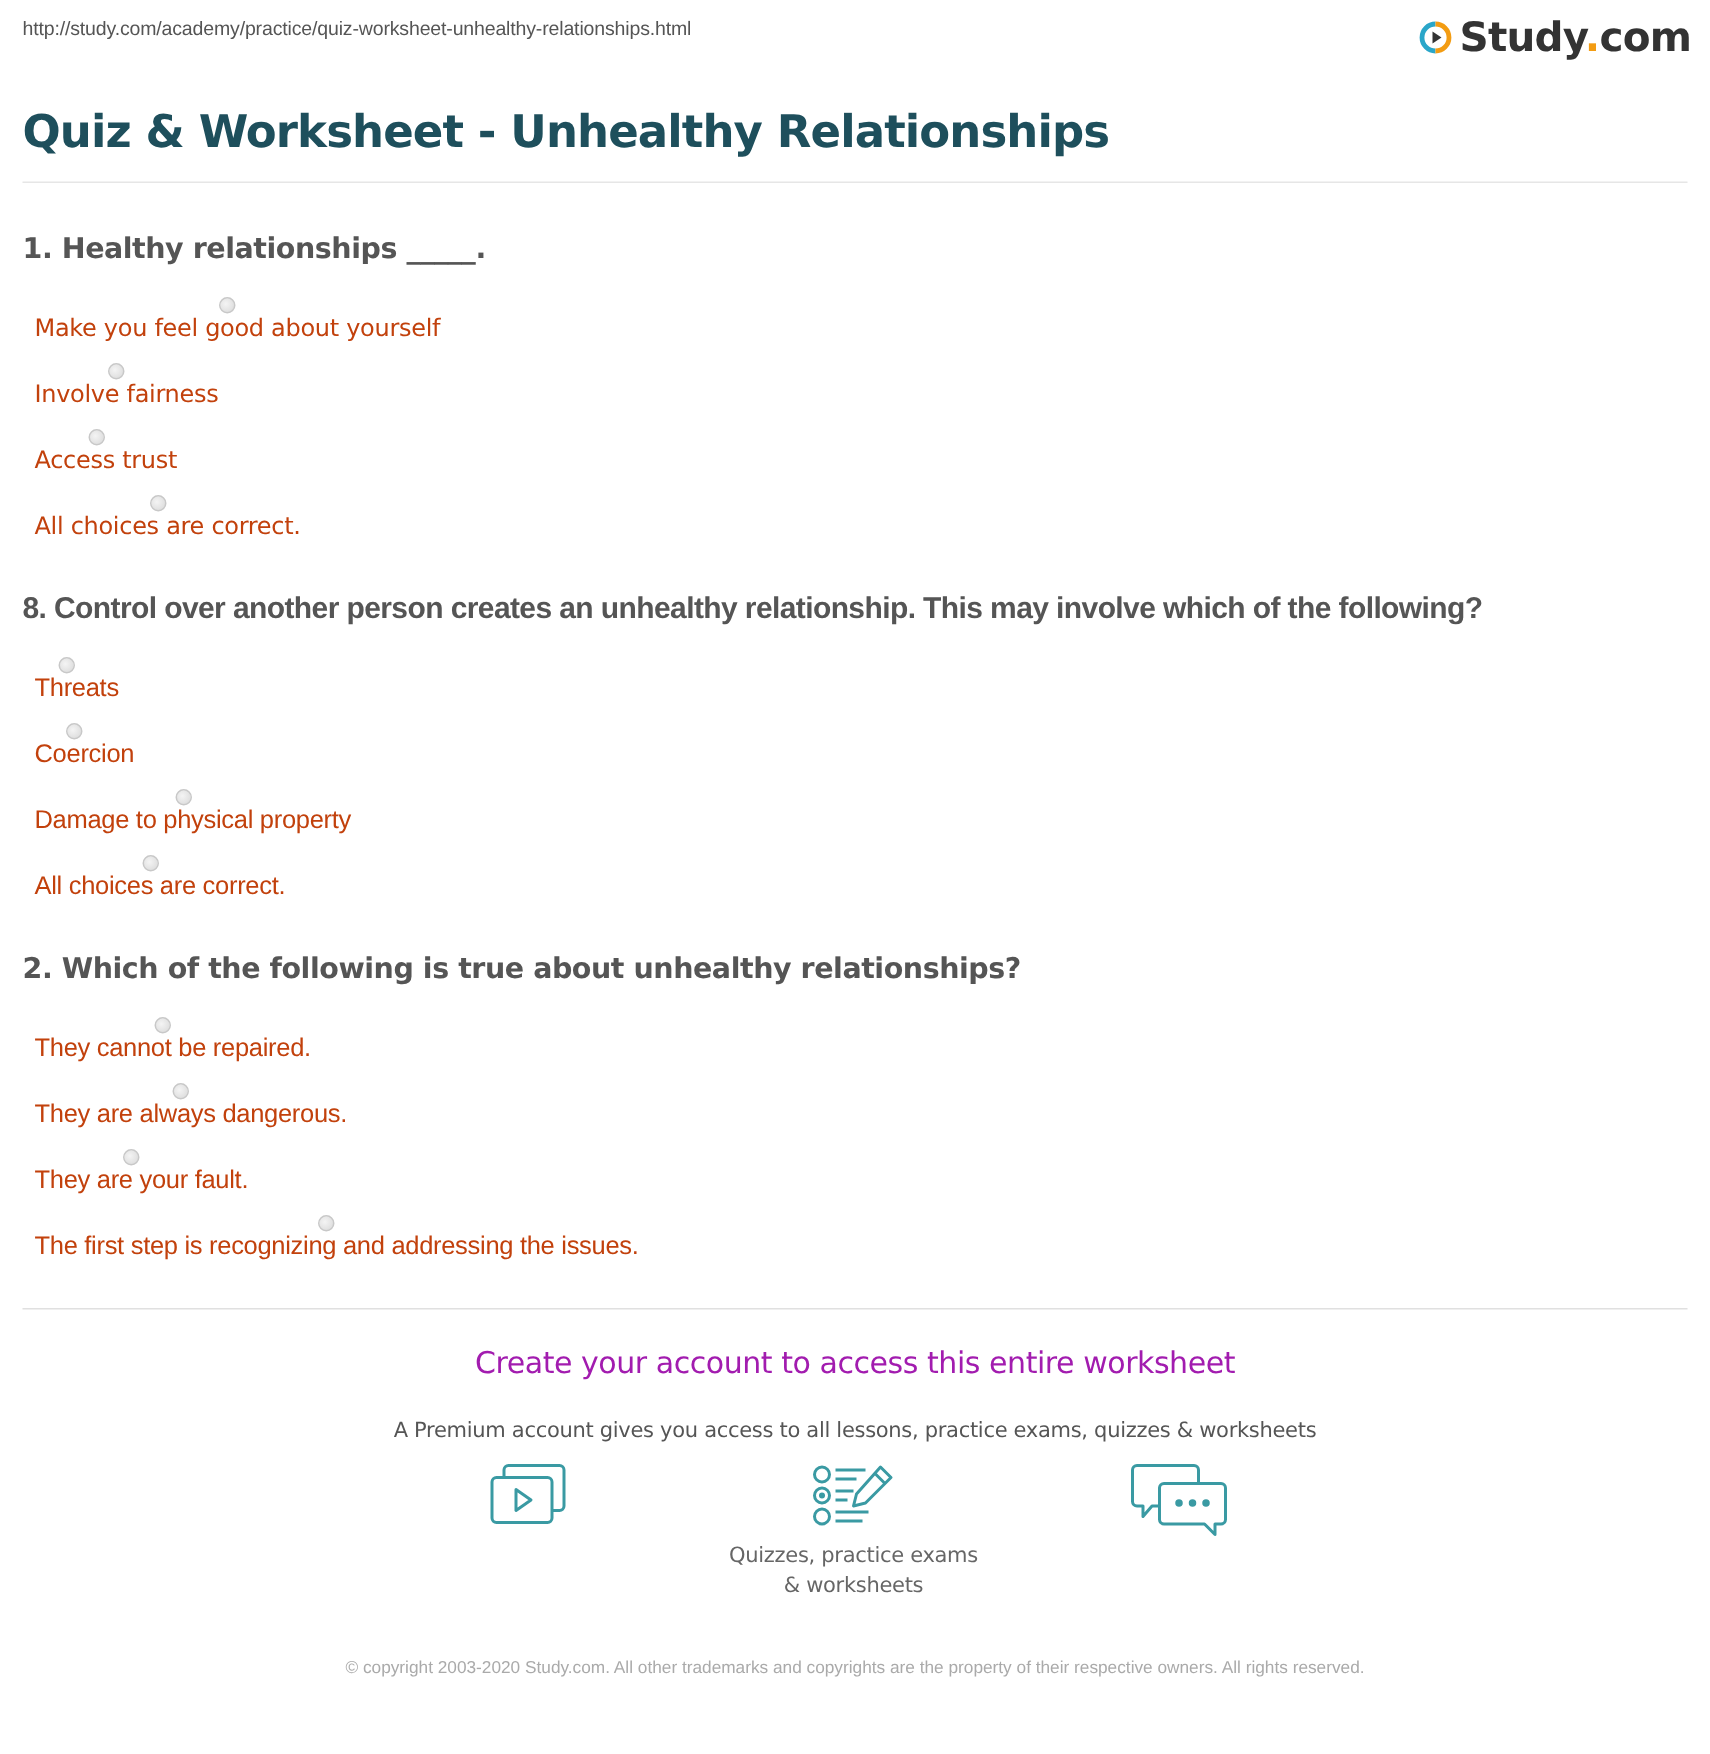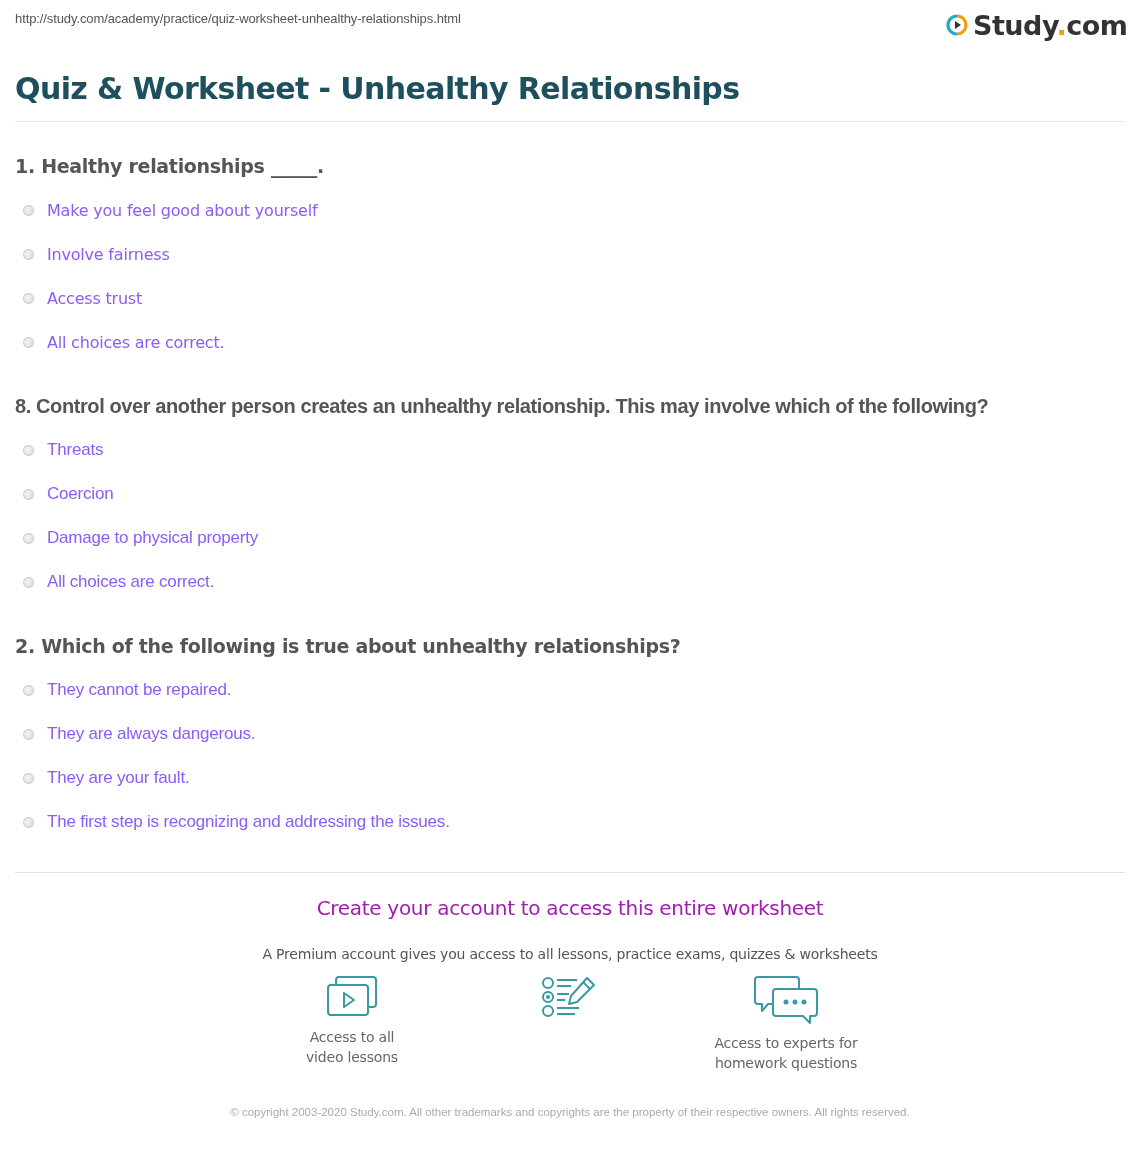--- a/index.html
+++ b/index.html
@@ -10,21 +10,21 @@
 
   .logo { position: absolute; left: 945px; top: 8px; display: flex; align-items: center; height: 34px; }
   .logo svg { width: 24px; height: 24px; margin-right: 4px; }
   .logo-text { font-family: "DejaVu Sans", sans-serif; font-size: 27px; font-weight: bold; color: #333; letter-spacing: -0.5px; }
   .logo-dot { color: #f39c12; }
 
   .page-title { position: absolute; left: 15px; top: 71px; font-size: 30px; color: #1e4f5c; font-family: "DejaVu Sans", sans-serif; letter-spacing: -0.6px; }
   .title-rule { position: absolute; left: 15px; right: 15px; top: 121px; height: 1px; background: #e6e6e6; }
 
   .question { position: absolute; left: 15px; font-size: 19px; font-weight: bold; color: #555; letter-spacing: -0.3px; white-space: nowrap; }
-  .option { position: absolute; left: 23px; display: flex; align-items: center; height: 24px; font-size: 16px; color: #8b5cf6; font-family: "DejaVu Sans", sans-serif; letter-spacing: -0.2px; white-space: nowrap; }
+  .option { position: absolute; left: 23px; display: flex; align-items: center; height: 24px; font-size: 16px; color: #c2410c; font-family: "DejaVu Sans", sans-serif; letter-spacing: -0.2px; white-space: nowrap; flex-direction: column; }
   .radio { width: 11px; height: 11px; border-radius: 50%; border: 1px solid #c8c8c8; background: radial-gradient(circle at 40% 40%, #f4f4f4, #d8d8d8); margin-right: 13px; flex-shrink: 0; }
 
   .q2 { font-family: "Liberation Sans", sans-serif; font-size: 20px; letter-spacing: -0.4px; }
   .opt-narrow { font-family: "Liberation Sans", sans-serif; font-size: 17px; letter-spacing: -0.2px; }
 
   .bottom-rule { position: absolute; left: 15px; right: 15px; top: 872px; height: 1px; background: #e0e0e0; }
 
   .cta-title { position: absolute; left: 0; width: 1140px; text-align: center; top: 896px; font-size: 20px; color: #a21caf; font-weight: normal; letter-spacing: -0.3px; }
   .cta-sub { position: absolute; left: 0; width: 1140px; text-align: center; top: 946px; font-size: 14px; color: #555; letter-spacing: -0.2px; }
 
@@ -109,50 +109,46 @@
 
 <div class="cta-title">Create your account to access this entire worksheet</div>
 <div class="cta-sub">A Premium account gives you access to all lessons, practice exams, quizzes &amp; worksheets</div>
 
 <div class="feature" style="left:252px;">
   <svg width="52" height="44" viewBox="0 0 52 44">
     <rect x="10" y="2" width="40" height="30" rx="3" fill="#fff" stroke="#3a9aa3" stroke-width="2"></rect>
     <rect x="2" y="10" width="40" height="30" rx="3" fill="#fff" stroke="#3a9aa3" stroke-width="2"></rect>
     <path d="M18 18 L28 25 L18 32 Z" fill="none" stroke="#3a9aa3" stroke-width="2" stroke-linejoin="round"></path>
   </svg>
-  <div class="feature-label">
-      <div>Access to all</div>
-      <div>video lessons</div>
-    </div>
 </div>
 
 <div class="feature" style="left:469px;">
   <svg width="56" height="44" viewBox="0 0 56 44">
     <circle cx="7" cy="8" r="5" fill="none" stroke="#3a9aa3" stroke-width="2"></circle>
     <circle cx="7" cy="22" r="5" fill="none" stroke="#3a9aa3" stroke-width="2"></circle>
     <circle cx="7" cy="22" r="2" fill="#3a9aa3"></circle>
     <circle cx="7" cy="36" r="5" fill="none" stroke="#3a9aa3" stroke-width="2"></circle>
     <line x1="16" y1="5" x2="36" y2="5" stroke="#3a9aa3" stroke-width="2"></line>
     <line x1="16" y1="11" x2="30" y2="11" stroke="#3a9aa3" stroke-width="2"></line>
     <line x1="16" y1="19" x2="28" y2="19" stroke="#3a9aa3" stroke-width="2"></line>
     <line x1="16" y1="25" x2="24" y2="25" stroke="#3a9aa3" stroke-width="2"></line>
     <line x1="16" y1="33" x2="38" y2="33" stroke="#3a9aa3" stroke-width="2"></line>
     <line x1="16" y1="39" x2="34" y2="39" stroke="#3a9aa3" stroke-width="2"></line>
     <path d="M46 3 L53 10 L36 27 L28 29 L30 21 Z" fill="#fff" stroke="#3a9aa3" stroke-width="2" stroke-linejoin="round"></path>
     <line x1="42" y1="7" x2="49" y2="14" stroke="#3a9aa3" stroke-width="2"></line>
   </svg>
+  <div class="feature-label">
+      <div>Quizzes, practice exams</div>
+      <div>&amp; worksheets</div>
+    </div>
 </div>
 
 <div class="feature" style="left:686px;">
   <svg width="64" height="50" viewBox="0 0 64 50">
     <path d="M4 2 H42 a3 3 0 0 1 3 3 V26 a3 3 0 0 1 -3 3 H14 L8 36 V29 H4 a3 3 0 0 1 -3 -3 V5 a3 3 0 0 1 3 -3 Z" fill="#fff" stroke="#3a9aa3" stroke-width="2" stroke-linejoin="round"></path>
     <path d="M22 14 H60 a3 3 0 0 1 3 3 V38 a3 3 0 0 1 -3 3 H56 V48 L49 41 H22 a3 3 0 0 1 -3 -3 V17 a3 3 0 0 1 3 -3 Z" fill="#fff" stroke="#3a9aa3" stroke-width="2" stroke-linejoin="round"></path>
     <circle cx="32" cy="27" r="2.5" fill="#3a9aa3"></circle>
     <circle cx="41" cy="27" r="2.5" fill="#3a9aa3"></circle>
     <circle cx="50" cy="27" r="2.5" fill="#3a9aa3"></circle>
   </svg>
-  <div class="feature-label">
-      <div>Access to experts for</div>
-      <div>homework questions</div>
-    </div>
 </div>
 
 <div class="footer">© copyright 2003-2020 Study.com. All other trademarks and copyrights are the property of their respective owners. All rights reserved.</div>
 
 </body></html>

